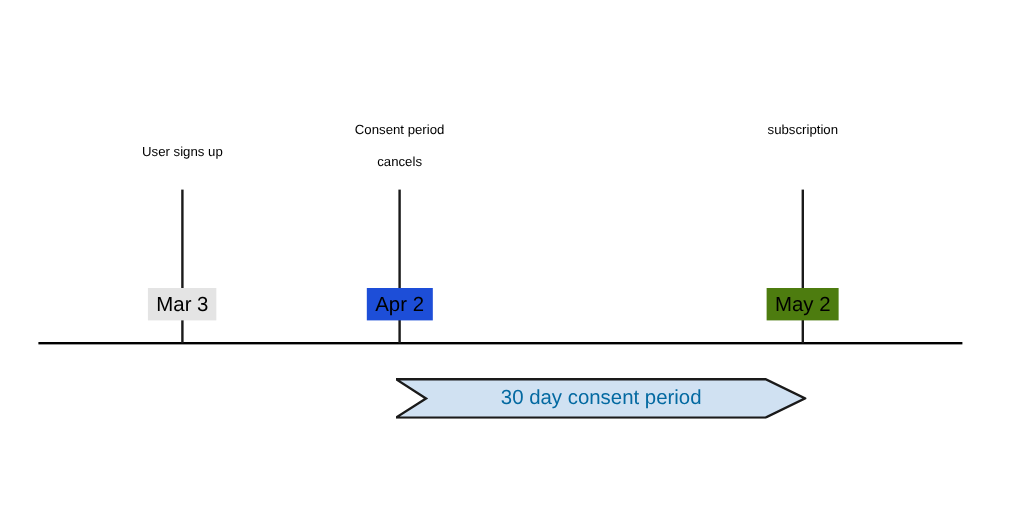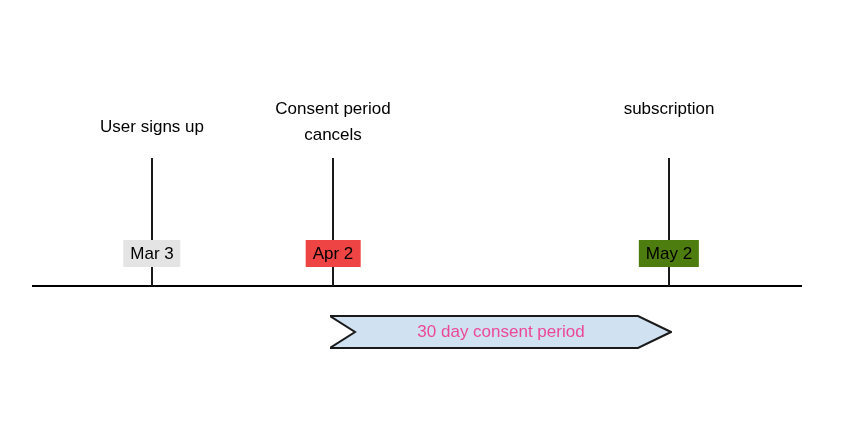--- a/index.html
+++ b/index.html
@@ -46,21 +46,21 @@
     width: 2px;
     height: 128px;
     background: #1a1a1a;
   }
   .event-label {
     position: absolute;
     left: 50%;
     transform: translateX(-50%);
     white-space: nowrap;
     text-align: center;
-    font-size: 17px;
+    font-size: 11px;
     line-height: 26px;
     color: #000000;
   }
   .event-label.one-line { top: 114px; }
   .event-label.two-line { top: 96px; }
 
   .date-chip {
     position: absolute;
     top: 240px;
     left: 50%;
@@ -90,21 +90,21 @@
   .period-banner-label {
     position: absolute;
     left: 0;
     top: 0;
     width: 342px;
     height: 34px;
     display: flex;
     align-items: center;
     justify-content: center;
     font-size: 17px;
-    color: #ec4899;
+    color: #0369a1;
     white-space: nowrap;
     pointer-events: none;
   }
 </style>
 </head>
 <body>
 
 <div id="canvas">
 
   <div class="axis-line" style="left: 32px; width: 770px; background: rgb(0, 0, 0);"></div>
@@ -116,21 +116,21 @@
     </div>
     <div class="date-chip" style="background: rgb(228, 228, 228); text-align: center;">Mar 3</div>
   </div>
 
   <div class="event" id="event-1" style="left: 333px;">
     <div class="tick-line"></div>
     <div class="event-label two-line">
       <div>Consent period</div>
       <div>cancels</div>
     </div>
-    <div class="date-chip" style="background: #ef4444;">Apr 2</div>
+    <div class="date-chip" style="background: #1d4ed8;">Apr 2</div>
   </div>
 
   <div class="event" id="event-2" style="left: 669px;">
     <div class="tick-line"></div>
     <div class="event-label two-line">
       <div>subscription</div>
     </div>
     <div class="date-chip" style="background: #4d7c0f;">May 2</div>
   </div>
 

